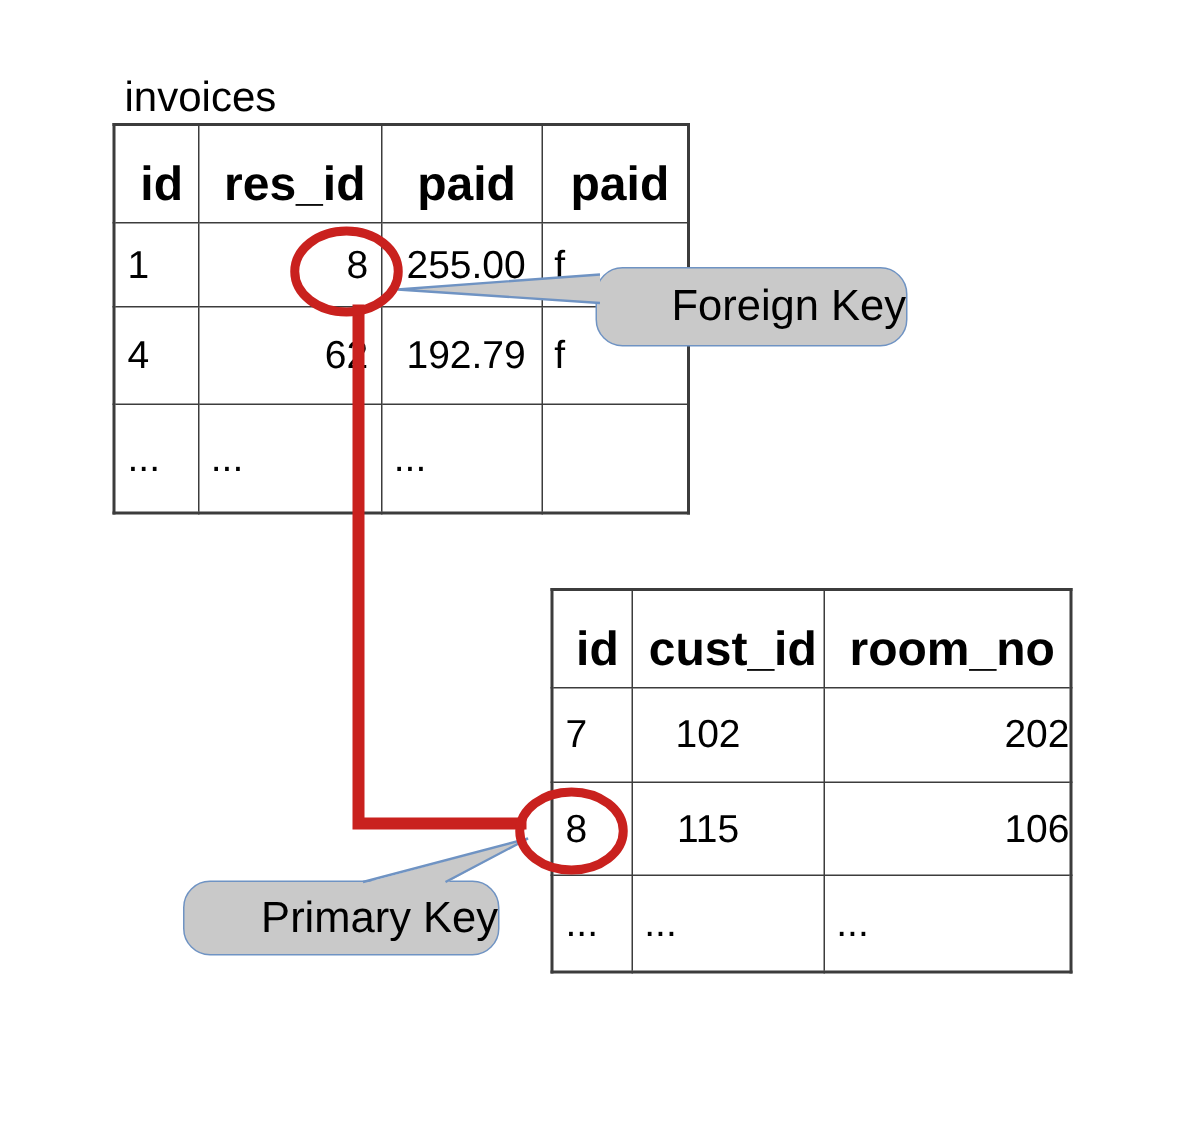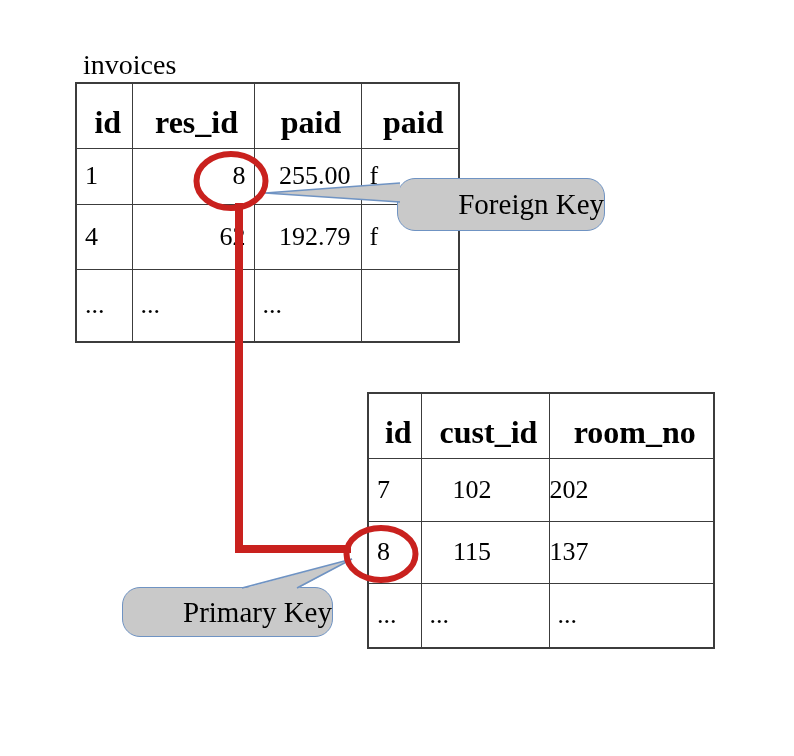--- a/index.html
+++ b/index.html
@@ -9,21 +9,20 @@
     --table-border:#3c3c3c;
     --text:#000000;
     --background:#ffffff;
   }
   *{margin:0;padding:0;box-sizing:border-box;}
   html,body{background:var(--background);}
   body{font-family:"Liberation Sans", sans-serif;color:var(--text);}
   .canvas{
     position:relative;width:794px;height:756px;background:var(--background);
     overflow:hidden;
-    font-family:Liberation Serif, serif;
   }
   .tbl-title{
     position:absolute;font-size:28px;line-height:30px;color:var(--text);
     white-space:nowrap;
   }
   #invoices-title{left:83px;top:50px;}
   #reservations-title{left:374px;top:359px;}
   table.dbtable{
     position:absolute;border-collapse:collapse;table-layout:fixed;
     border:2px solid var(--table-border);
@@ -47,21 +46,21 @@
   #reservations-table tr.hr{height:65px;}
   #reservations-table tr.r0{height:63px;}
   #reservations-table tr.r1{height:62px;}
   #reservations-table tr.r2{height:65px;}
   
   td.cl{text-align:left;padding-left:8px;}
   td.cr{text-align:right;}
   td.p8{padding-right:8px;}
   td.p10{padding-right:10px;margin-left:10px;}
   td.p26{padding-right:26px;text-align:center;}
-  td.cc{text-align:left;}
+  td.cc{text-align:right;}
   .callout{
     position:absolute;display:flex;align-items:center;justify-content:flex-end;
     background:var(--callout-fill);
     border:1.6px solid var(--callout-border);
     border-radius:18px;font-size:29px;line-height:1;white-space:nowrap;
   }
   #fk-callout{left:397px;top:178px;width:208px;height:53px;}
   #pk-callout{left:122px;top:587px;width:211px;height:50px;}
   svg.overlay{
     position:absolute;left:0;top:0;width:794px;height:756px;
@@ -130,21 +129,21 @@
     </thead>
     <tbody>
       <tr class="r0">
         <td class="cl">7</td>
         <td class="cr p26">102</td>
         <td class="cc">202</td>
       </tr>
       <tr class="r1">
         <td class="cl">8</td>
         <td class="cr p26">115</td>
-        <td class="cc">137</td>
+        <td class="cc">106</td>
       </tr>
       <tr class="r2">
         <td class="cl">...</td>
         <td class="cl">...</td>
         <td class="cl">...</td>
       </tr>
     </tbody>
   </table>
 
   <div class="callout" id="fk-callout">

